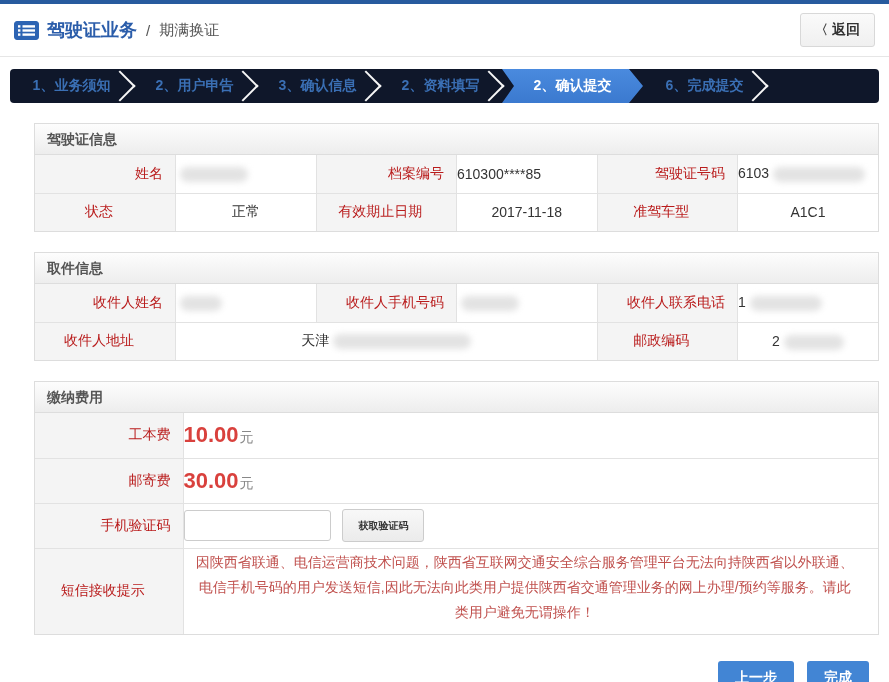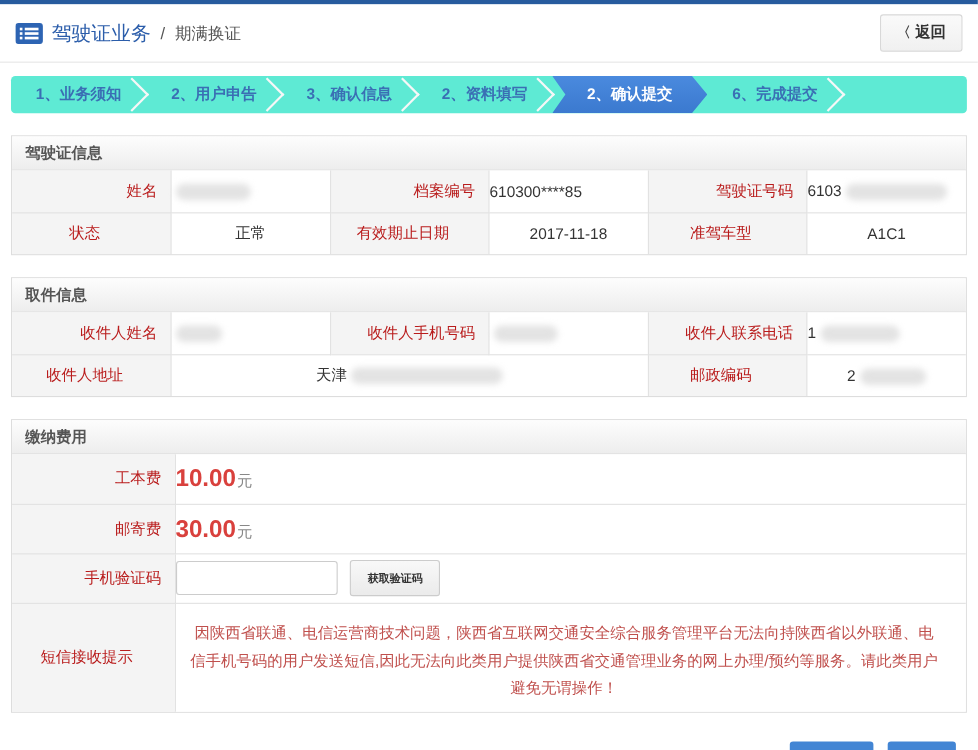--- a/index.html
+++ b/index.html
@@ -6,44 +6,44 @@
   html,body { width: 889px; height: 682px; background: #fff;
     font-family: "Liberation Sans", "DejaVu Sans", sans-serif; color: #333; }
 
   
   .top-strip { height: 4px; background: #275b9e; }
 
   
   .header { height: 53px; display: flex; align-items: center; padding: 0 14px;
     border-bottom: 1px solid #e6e6e6; background: #fff; }
   .hd-icon { width: 25px; height: 19px; flex: none; }
-  .hd-title { font-size: 18px; font-weight: normal; color: #2b5daa; margin-left: 8px; }
+  .hd-title { font-size: 18px; font-weight: bold; color: #2b5daa; margin-left: 8px; }
   .hd-sub { font-size: 15px; color: #555; margin-left: 9px; }
   .hd-spacer { flex: 1; }
   .back-btn { display: inline-flex; align-items: center; gap: 4px; cursor: pointer;
     background: linear-gradient(#fafafa,#f0f0f0); border: 1px solid #d8d8d8; border-radius: 3px;
     padding: 7px 14px; font-size: 14px; color: #333; font-weight: bold; }
   .back-chev { font-size: 13px; color: #444; }
 
   .main { padding: 0 10px; }
 
   
-  .steps { margin-top: 12px; height: 34px; background: #5eead4; border-radius: 4px;
+  .steps { margin-top: 12px; height: 34px; background: #0f172a; border-radius: 4px;
     display: flex; overflow: hidden; position: relative; }
   .step { width: 123px; flex: none; position: relative; display: flex; align-items: center;
     justify-content: center; font-size: 14px; font-weight: bold; color: #3a6fb4; }
   .step.chev::after { content: ""; position: absolute; right: 2px; top: 50%;
     width: 20px; height: 20px; border-top: 2px solid #f7f7f7; border-right: 2px solid #f7f7f7;
     transform: translateY(-50%) rotate(45deg); }
   .step.active { width: 141px; color: #fff; background: linear-gradient(#4a8ade,#3b79cf); z-index: 2;
     clip-path: polygon(0 0, calc(100% - 14px) 0, 100% 50%, calc(100% - 14px) 100%, 0 100%, 12px 50%); }
   .steps-tail { flex: 1; }
 
   
-  .panel { margin-top: 20px; border: 1px solid #ddd; }
+  .panel { margin-top: 20px; border: 1px solid #ddd; margin-left: 24px; }
   .panel-header { height: 31px; line-height: 31px; padding-left: 12px;
     background: linear-gradient(#fdfdfd,#ededed); border-bottom: 1px solid #ddd;
     font-size: 14px; font-weight: bold; color: #555; }
   table { width: 100%; border-collapse: collapse; table-layout: fixed; }
   td, th { border: 1px solid #e2e2e2; font-size: 14px; font-weight: normal; height: 38px; }
   tr:first-child td, tr:first-child th { border-top: none; }
   td:first-child, th:first-child { border-left: none; }
   td:last-child, th:last-child { border-right: none; }
   tr:last-child td, tr:last-child th { border-bottom: none; text-align: center; }
   th.lbl { background: #f4f4f4; text-align: right; padding-right: 12px; color: #b91c1c; }
@@ -55,21 +55,21 @@
   
   .fees td, .fees th { height: 45px; }
   .fee-amount { color: #d9413d; font-weight: bold; font-size: 22px; }
   .fee-unit { color: #888; font-size: 14px; margin-left: 1px; }
   .code-input { width: 147px; height: 31px; border: 1px solid #ccc; border-radius: 3px;
     padding: 0 8px; font-size: 14px; outline: none; vertical-align: middle; }
   .code-btn { height: 33px; margin-left: 8px; padding: 0 15px; vertical-align: middle; cursor: pointer;
     background: linear-gradient(#f8f8f8,#ebebeb); border: 1px solid #ccc; border-radius: 3px;
     font-size: 10px; font-weight: bold; color: #333; }
   .notice-row td, .notice-row th { height: 66px; }
-  .notice-text { color: #c0504d; font-size: 14px; line-height: 25px; padding: 14px 24px 9px 12px;
+  .notice-text { color: #c0504d; font-size: 14px; line-height: 25px; padding: 1px 24px 9px 12px;
     display: block; }
 
   
   .footer { margin-top: 26px; display: flex; justify-content: flex-end; gap: 13px; padding-right: 10px; }
   .btn-blue { background: #4285d4; color: #fff; border: none; border-radius: 3px; cursor: pointer;
     font-size: 14px; font-weight: bold; padding: 8px 17px; font-family: inherit; }
 </style>
 </head>
 <body>
 

